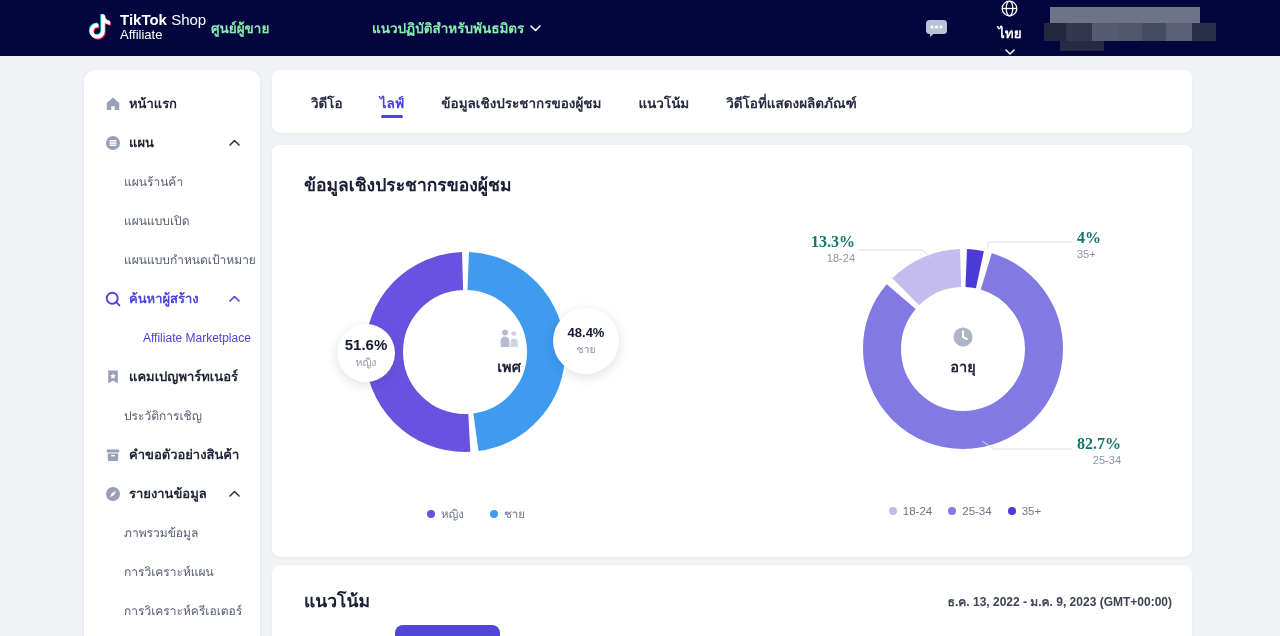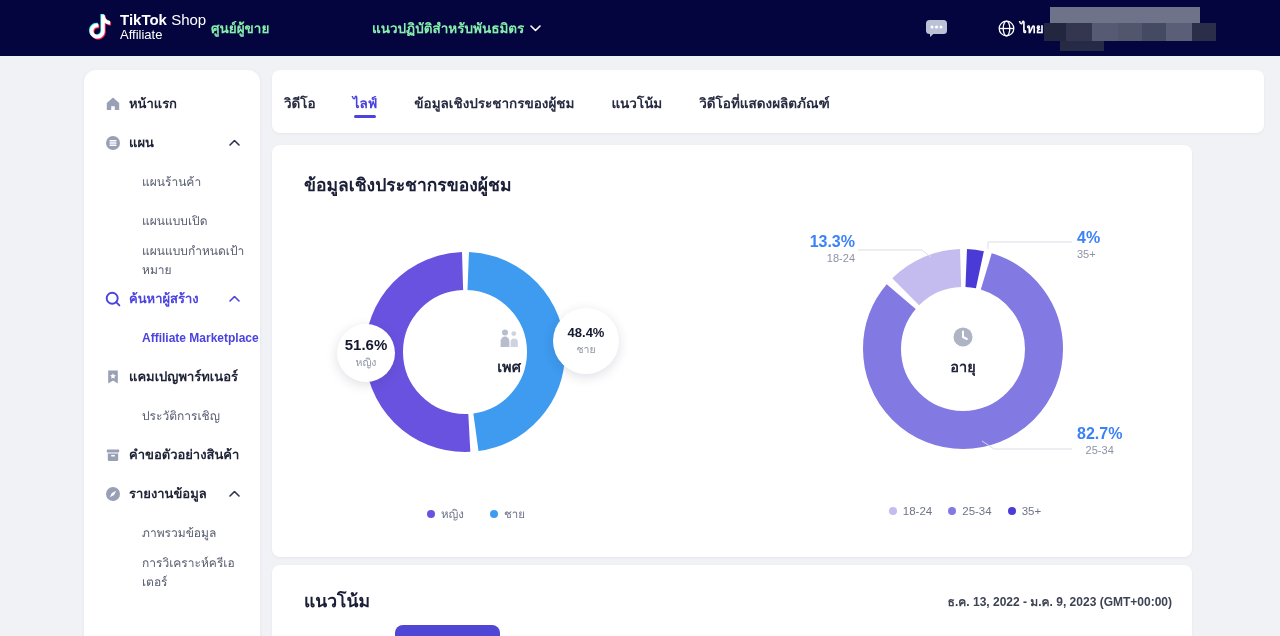--- a/index.html
+++ b/index.html
@@ -13,43 +13,43 @@
   .logo-line1 { font-size:15px; }
   .logo-line1 b { font-weight:700; }
   .logo-line1 span.lt { font-weight:300; }
   .logo-line2 { font-size:13px; font-weight:300; }
   .topnav-item { position:absolute; top:0; height:56px; display:flex; align-items:center; gap:6px;
                  color:#86efac; font-size:13.5px; font-weight:700; cursor:pointer; }
   .nav-seller { left:211px; }
   .nav-policy { left:372px; }
   .chat-btn { position:absolute; left:925px; top:19px; cursor:pointer; }
   .lang-btn { position:absolute; left:998px; top:0; height:56px; display:flex; align-items:center; gap:5px;
-              color:#fff; font-size:13.5px; font-weight:700; cursor:pointer; }
+              color:#fff; font-size:13.5px; font-weight:700; cursor:pointer;flex-direction:column; }
   .redacted { position:absolute; left:1044px; top:4px; width:206px; height:46px; }
   .redacted .r1 { position:absolute; left:6px; top:3px; width:150px; height:16px; background:#6F7389; }
   .redacted .r2 { position:absolute; left:0; top:19px; height:18px; display:flex; }
   .redacted .r2 span { display:block; height:18px; }
   .redacted .r3 { position:absolute; left:16px; top:37px; width:44px; height:10px; background:#262A45; }
 
   
   .sidebar { position:absolute; left:84px; top:70px; width:176px; height:700px; background:#fff;
              border-radius:12px; box-shadow:0 1px 4px rgba(25,30,60,.06); padding-top:14px; }
   .s-item { position:relative; height:39px; display:flex; align-items:center; padding-left:21px;
             cursor:pointer; color:#1E2235; }
   .s-item .s-ic { width:16px; height:16px; margin-right:8px; flex:0 0 16px; }
   .s-item.lvl0 .s-label { font-size:13px; font-weight:700; }
-  .s-item.lvl1 { padding-left:58px; }
+  .s-item.lvl1 { padding-left:40px; }
   .s-item.lvl1 .s-label { font-size:12px; font-weight:400; color:#565C6F; }
   .s-item.active .s-label { color:#4B43E0; }
-  .s-item.lvl1.active .s-label { font-weight:700; }
+  .s-item.lvl1.active .s-label { font-weight:400;margin-left:19px; }
   .s-chev { position:absolute; right:20px; top:50%; transform:translateY(-50%); }
 
   
-  .tabs-card { position:absolute; left:272px; top:70px; width:992px; height:63px; background:#fff;
-               border-radius:8px; box-shadow:0 1px 3px rgba(25,30,60,.05); display:flex; padding:0 12px; gap:37px; }
+  .tabs-card { position:absolute; left:272px; top:70px; width:920px; height:63px; background:#fff;
+               border-radius:8px; box-shadow:0 1px 3px rgba(25,30,60,.05); display:flex; padding:0 39px; gap:37px; }
   .tab { position:relative; height:63px; padding-top:22px; font-size:13.5px; font-weight:700;
          color:#262B40; cursor:pointer; white-space:nowrap; }
   .tab.active { color:#4B43E0; }
   .tab.active::after { content:""; position:absolute; top:45px; left:50%; transform:translateX(-50%);
                        width:22px; height:3px; border-radius:2px; background:#4B43E0; }
 
   .demo-card { position:absolute; left:272px; top:145px; width:920px; height:412px; background:#fff;
                border-radius:8px; box-shadow:0 1px 3px rgba(25,30,60,.05); }
   .demo-title { position:absolute; left:32px; top:26px; font-size:17.5px; font-weight:700; color:#1A1E36; }
 
@@ -68,25 +68,25 @@
   .badge-female { left:65px; top:179px; width:58px; height:58px; }
   .badge-male { left:281px; top:163px; width:66px; height:66px; }
   .badge .b-val { font-weight:700; color:#14192E; }
   .badge-female .b-val { font-size:15px; }
   .badge-male .b-val { font-size:13px; }
   .badge .b-lab { font-size:10.5px; color:#9096A8; margin-top:1px; }
 
   .callout-layer { position:absolute; left:0; top:0; width:920px; height:412px; pointer-events:none; }
 
   .age-label { position:absolute; line-height:1.15; }
-  .age-label .a-val { font-size:16px; font-weight:700; color:#3b82f6; }
+  .age-label .a-val { font-size:16px; font-weight:700; color:#0f766e;font-family:Liberation Serif, serif; }
   .age-label .a-lab { font-size:11px; color:#8D93A6; margin-top:1px; }
   .al-1824 { left:495px; top:88px; width:88px; text-align:right; }
   .al-35 { left:805px; top:84px; text-align:left; }
-  .al-2534 { left:805px; top:280px; text-align:center; }
+  .al-2534 { left:805px; top:290px; text-align:right; }
 
   .legend { position:absolute; top:360px; width:220px; display:flex; justify-content:center; }
   .legend-gender { left:94px; gap:26px; }
   .legend-age { left:583px; gap:16px; }
   .legend-item { display:flex; align-items:center; gap:6px; font-size:11.5px; color:#6E7487; }
   .legend-dot { width:8px; height:8px; border-radius:50%; }
 
   .trends-card { position:absolute; left:272px; top:565px; width:920px; height:120px; background:#fff;
                  border-radius:8px; box-shadow:0 1px 3px rgba(25,30,60,.05); }
   .trends-title { position:absolute; left:32px; top:22px; font-size:17.5px; font-weight:700; color:#1A1E36; }
@@ -240,20 +240,23 @@
       <span class="s-label">รายงานข้อมูล</span>
       <svg class="s-chev" width="11" height="7" viewBox="0 0 11 7">
           <polyline points="1,5.5 5.5,1 10,5.5" fill="none" stroke="#30354C" stroke-width="1.6" stroke-linecap="round" stroke-linejoin="round"></polyline>
         </svg>
     </div>
 
     <div class="s-item lvl1">
       <span class="s-label">ภาพรวมข้อมูล</span>
     </div>
     <div class="s-item lvl1">
+      <span class="s-label">การวิเคราะห์แผน</span>
+    </div>
+    <div class="s-item lvl1">
       <span class="s-label">การวิเคราะห์ครีเอเตอร์</span>
     </div>
   </nav>
 
   <div class="tabs-card">
     <div class="tab"><span>วิดีโอ</span></div>
     <div class="tab active"><span>ไลฟ์</span></div>
     <div class="tab"><span>ข้อมูลเชิงประชากรของผู้ชม</span></div>
     <div class="tab"><span>แนวโน้ม</span></div>
     <div class="tab"><span>วิดีโอที่แสดงผลิตภัณฑ์</span></div>

